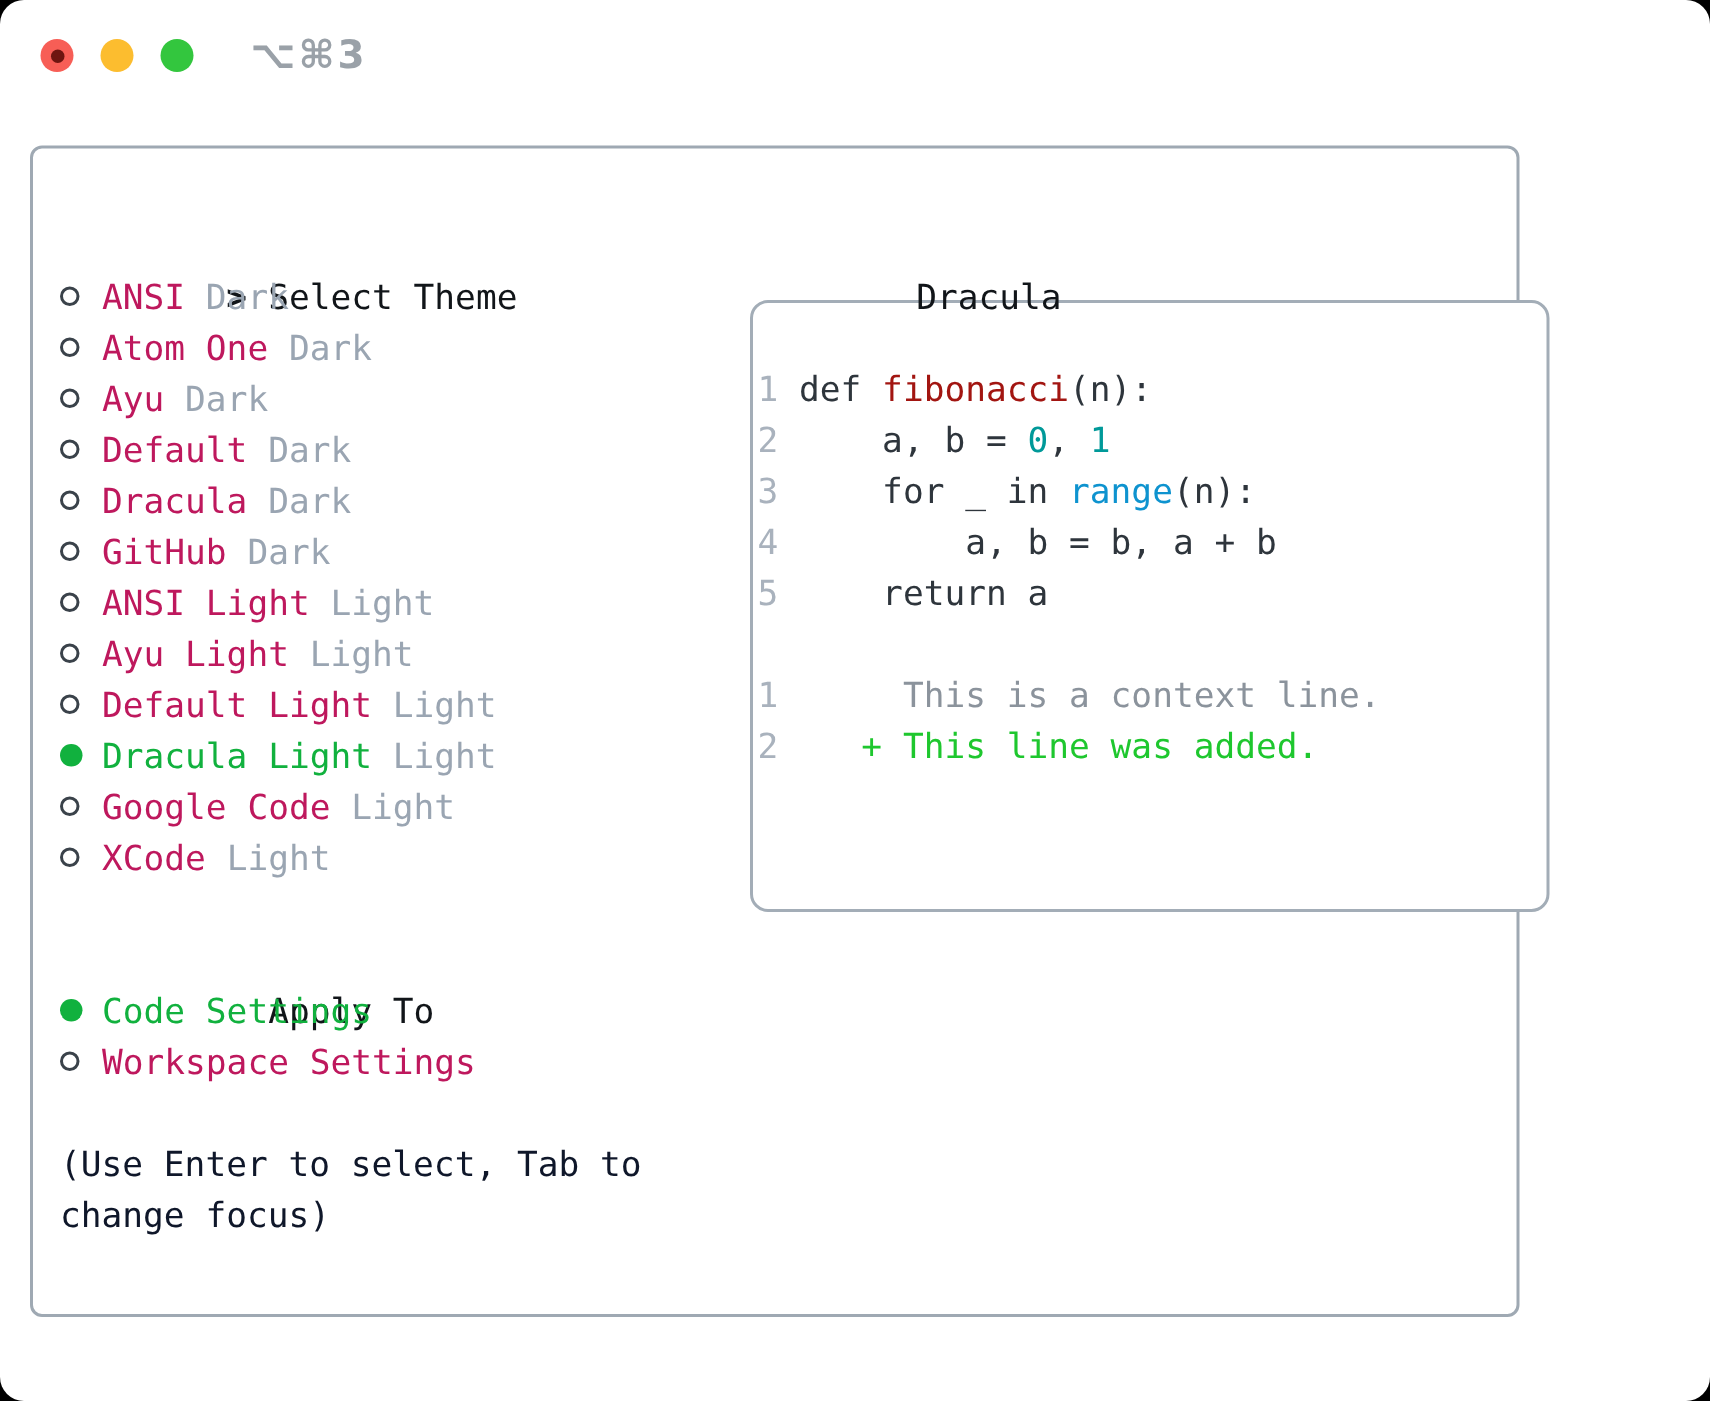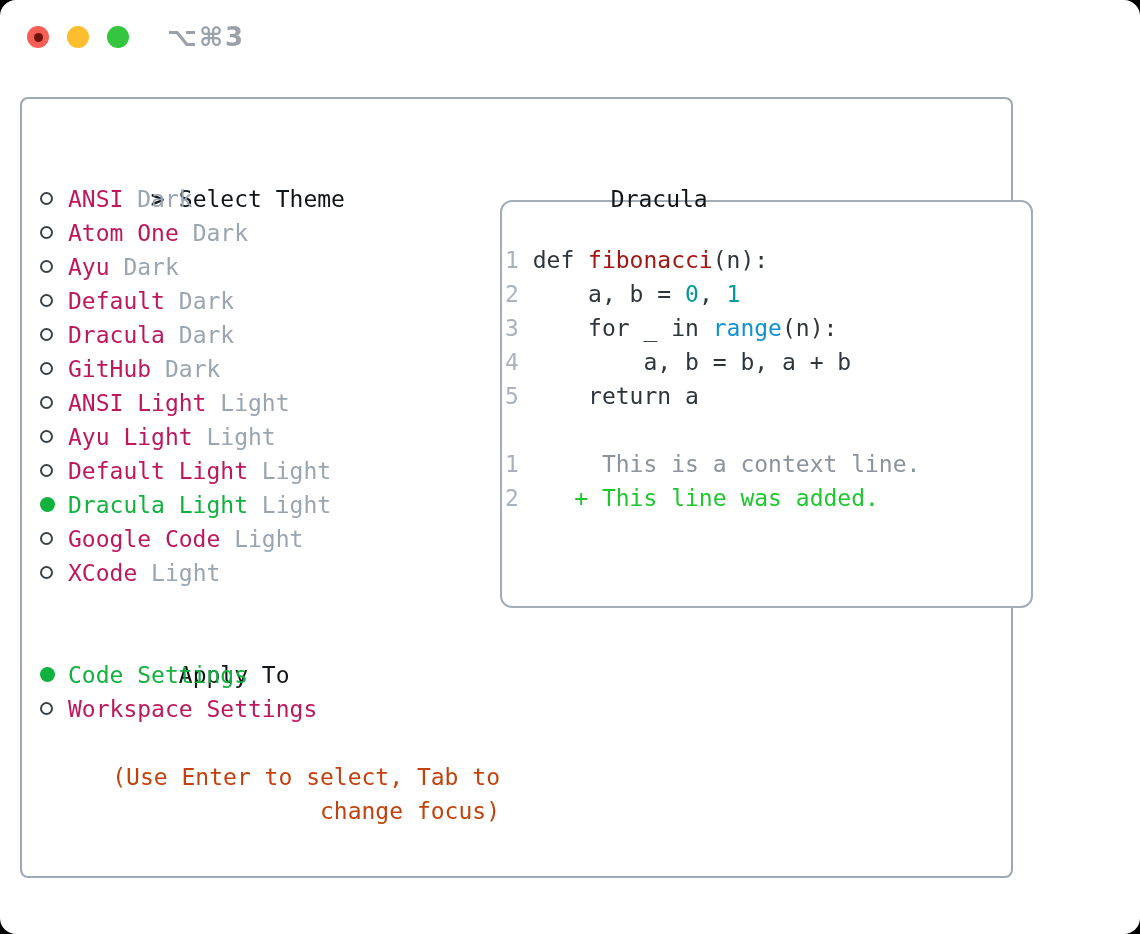--- a/index.html
+++ b/index.html
@@ -39,21 +39,21 @@
   .dot {
     display:inline-block; border-radius:50%; vertical-align:middle;
     margin-top:-4px;
   }
   .dot.open   { width:13px; height:13px; border:2px solid #3a424a; background:transparent; }
   .dot.filled { width:15px; height:15px; background:var(--accent-green,#11b13e); }
   .hdr { font-weight:normal; color:#111519; }
   .item-name { color:#be185d; }
   .item-name.selected { color:var(--accent-green,#11b13e); }
   .item-tag { color:#9aa5b2; margin-left:1ch; }
-  .help-line { color:#c2410c;text-align:right; }
+  .help-line { color:#0f172a; }
   
   .preview-title { margin-left:0; }
   .preview-box {
     width:533px; height:408px; margin-top:18px;
     border:2px solid #a3adb7; border-radius:12px; background:#fff;
     padding:41px 0 0 3px; overflow:hidden;
   }
   .pline { height:34px; line-height:34px; white-space:pre; font-size:23px; }
   .gut { display:inline-block; width:2ch; color:#a9b2bd; }
   .tok-plain   { color:#2e353c; }

